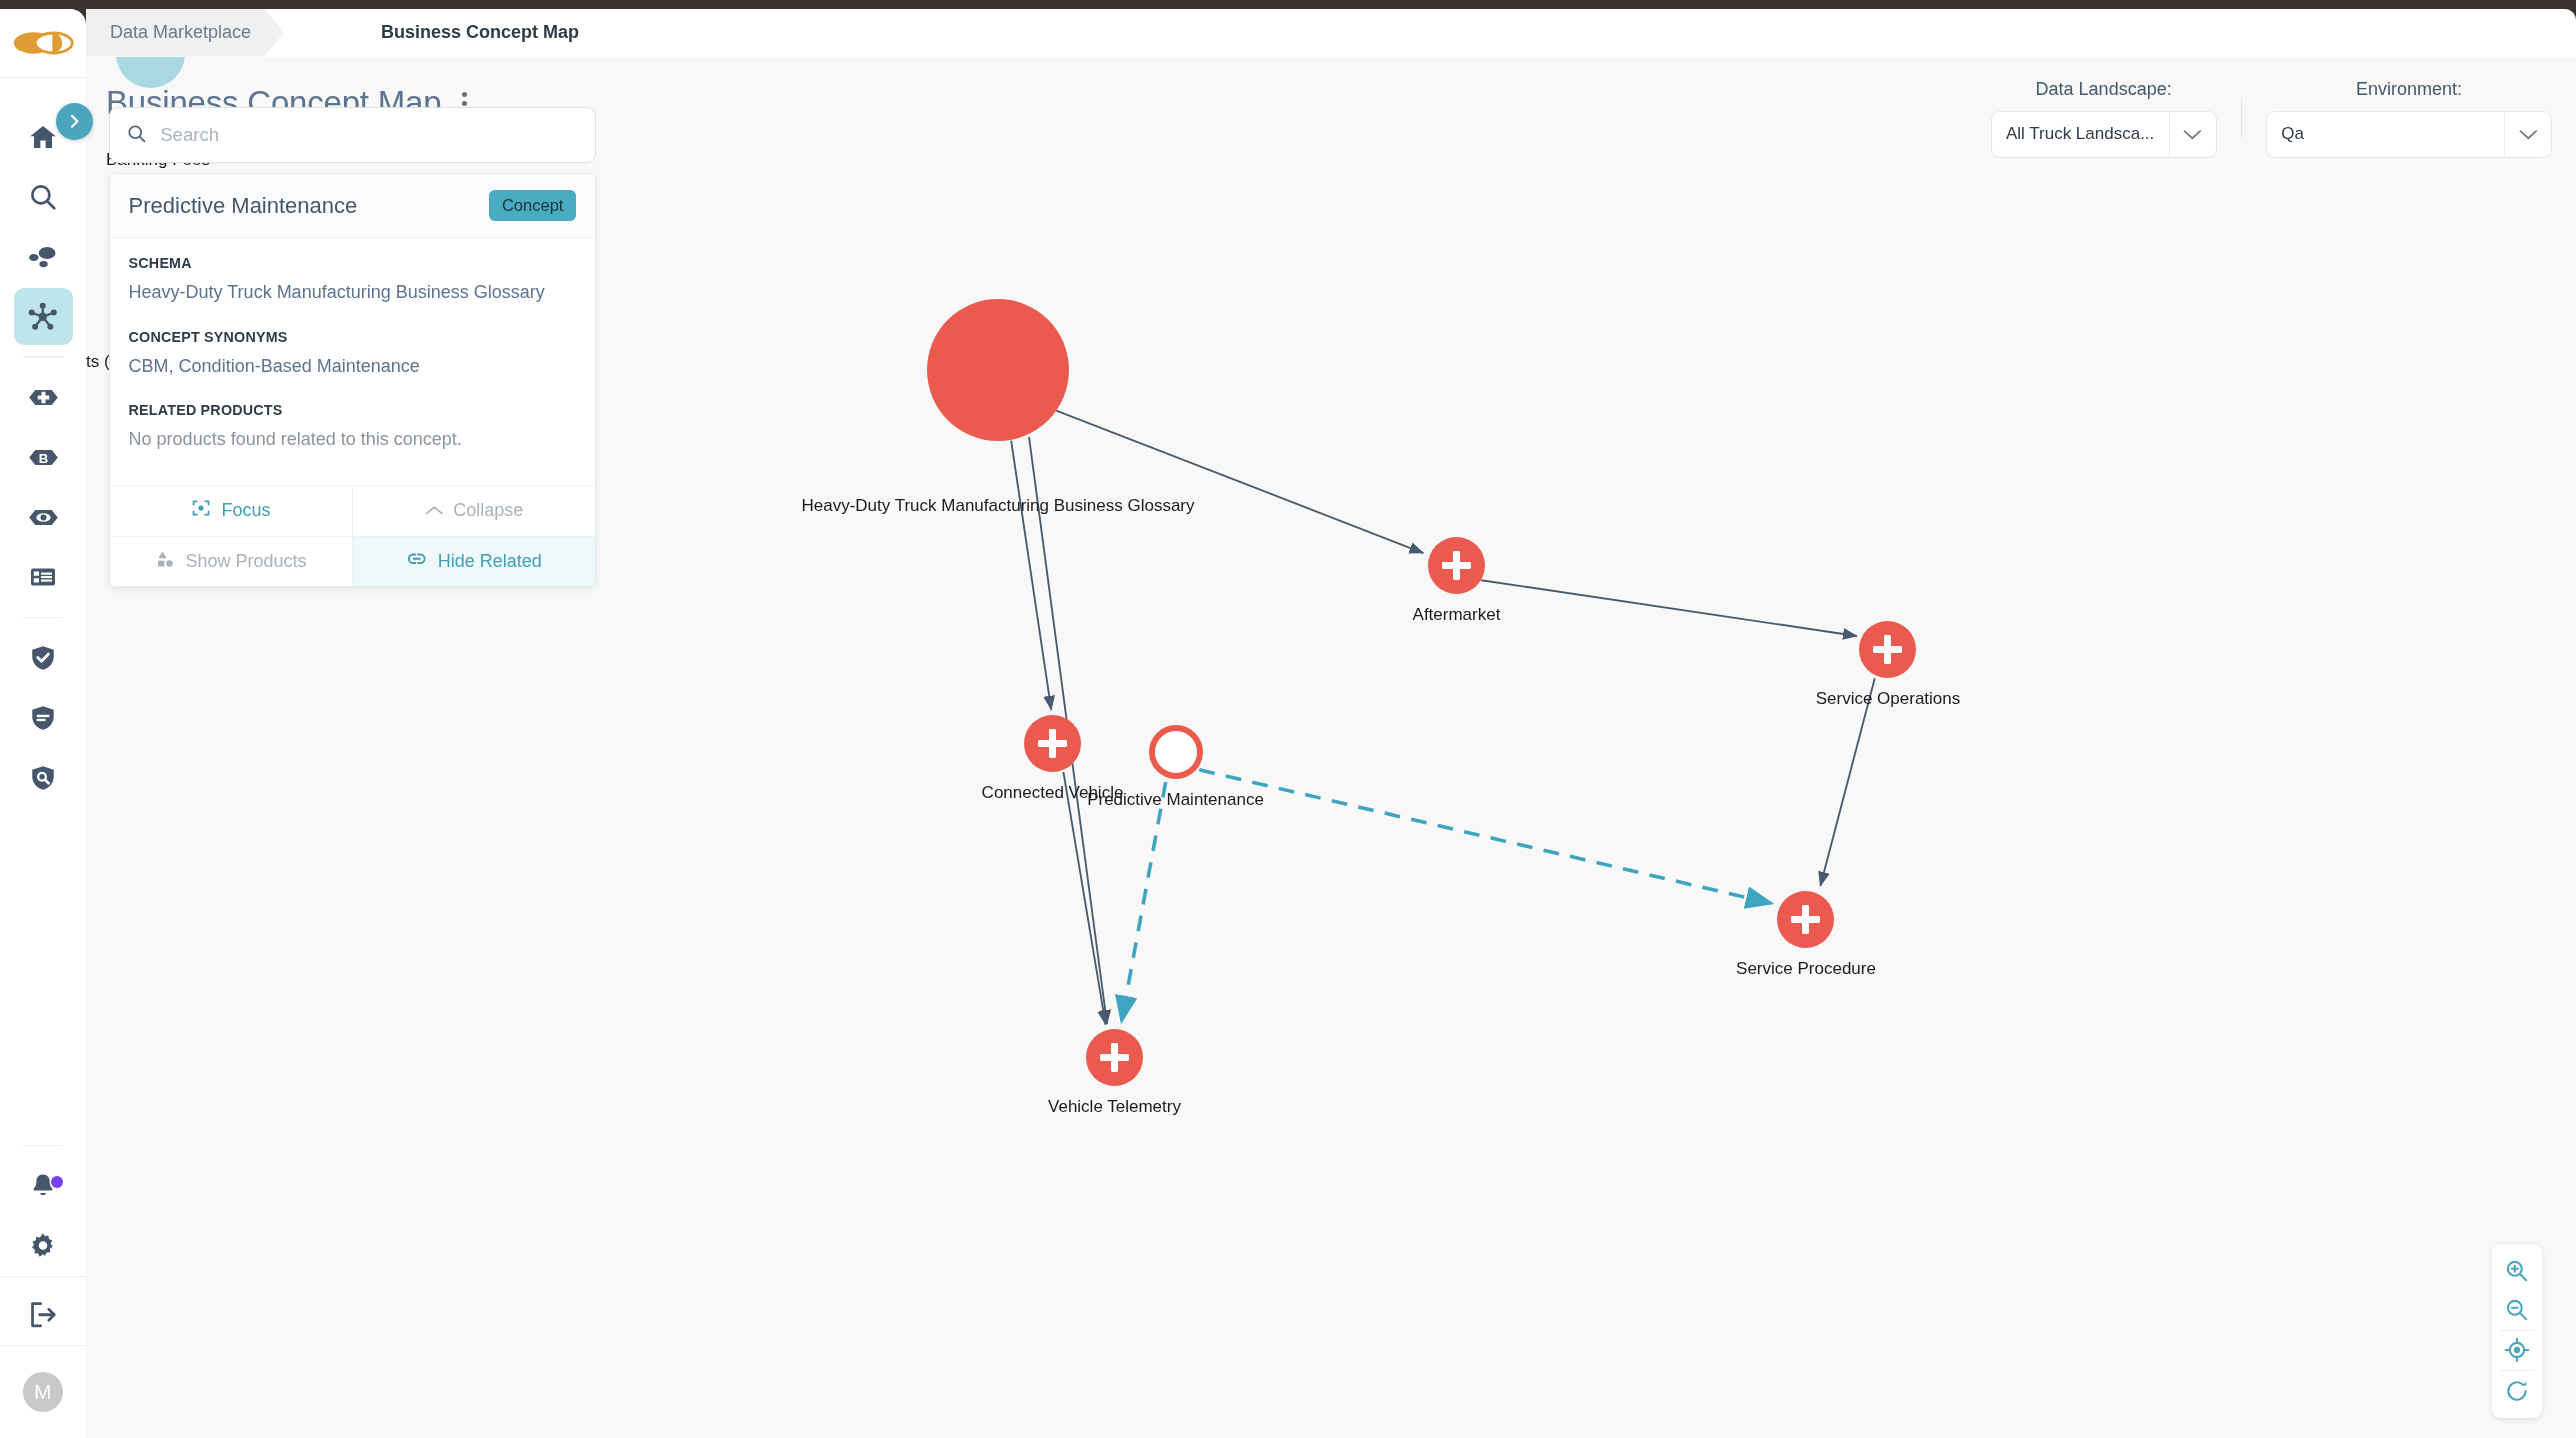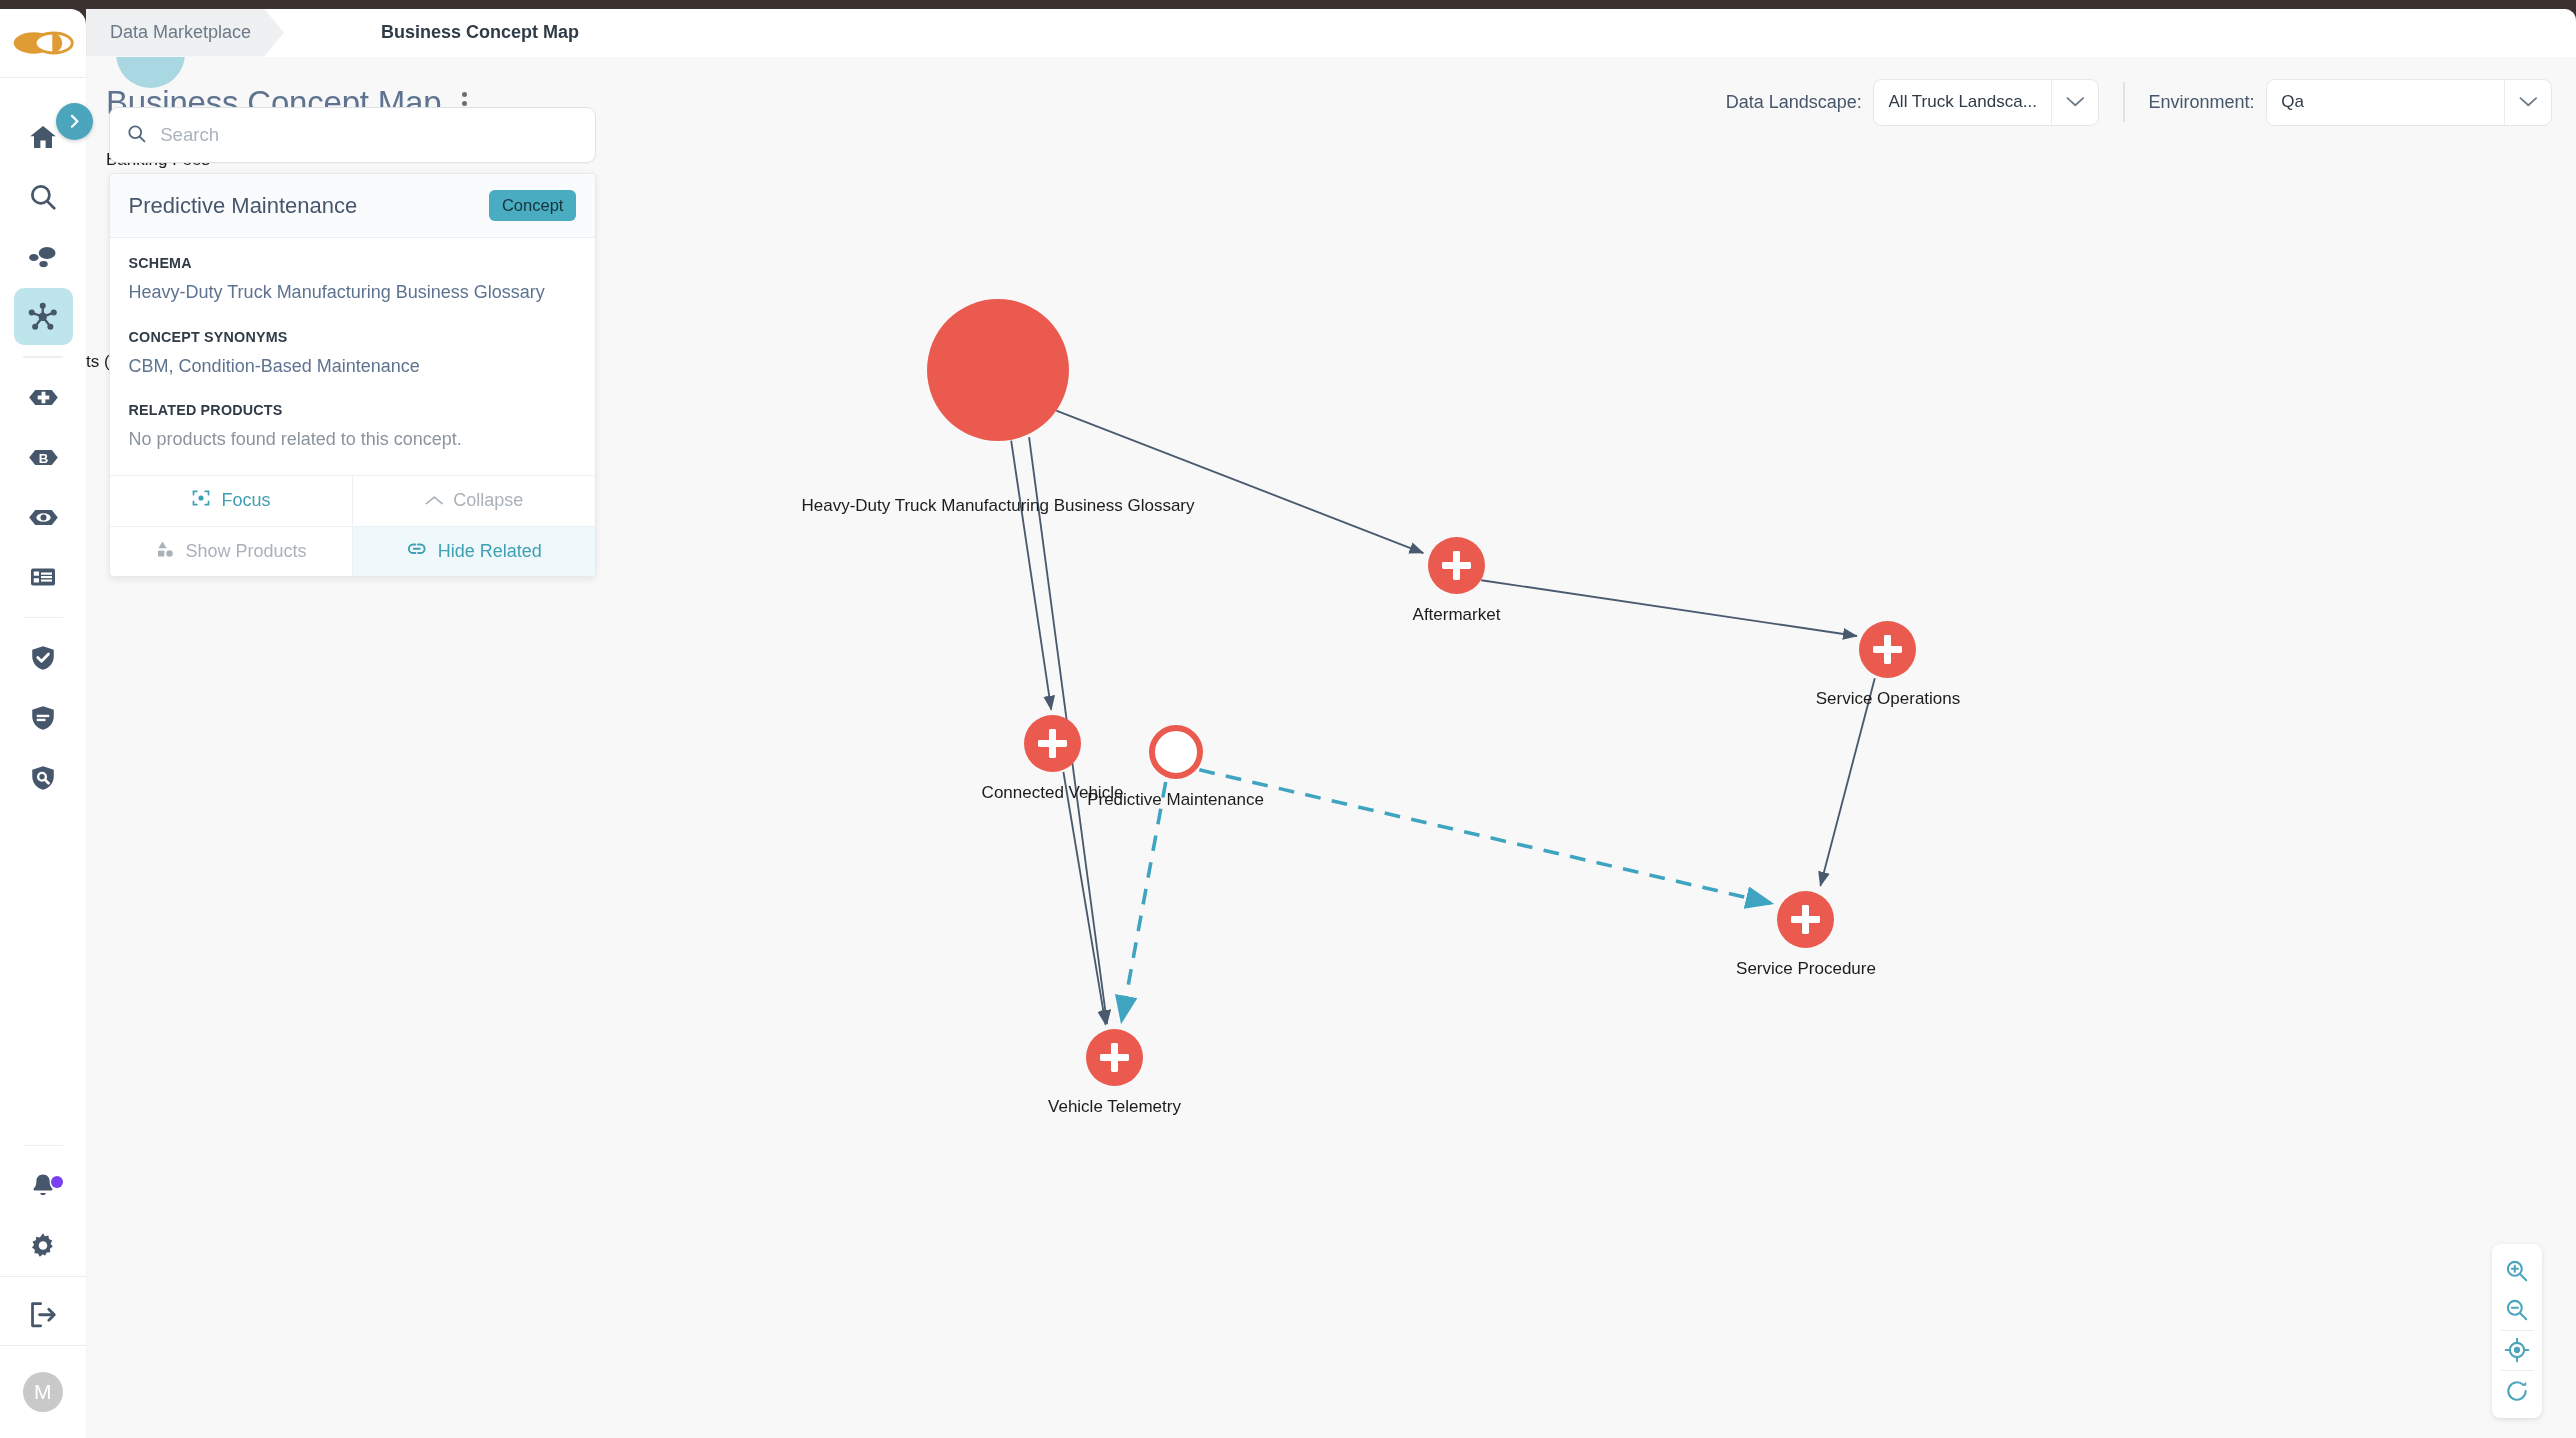--- a/index.html
+++ b/index.html
@@ -141,21 +141,21 @@
   }
   .kebab { display:flex; flex-direction:column; gap:3.6px; cursor:pointer; padding:4.3px 7.2px; }
   .kebab i { width:5px; height:5px; border-radius:50%; background:#6f6f6f; display:block; }
 
   
   .filters {
     position:absolute; right:24px; top:21.5px; z-index:16;
     display:flex; align-items:center; gap:0px;
     font-size:18px; color:#46566b;
   }
-  .filter-group { display:flex; align-items:center; gap:11.4px; }
+  .filter-group { display:flex; align-items:center; gap:11.4px;flex-direction:column; }
   .vsep { width:1.4px; height:40px; background:#dfe3e8; margin:0 24px; }
   .select {
     height:47px; min-width:215px;
     background:#fff; border:1.4px solid #e3e6ea; border-radius:8.6px;
     display:flex; align-items:center; justify-content:space-between;
     cursor:pointer;
   }
   .select-value { padding:0 14.3px; font-size:17px; color:#2f3b47; white-space:nowrap; }
   .select-caret {
     width:47px; height:100%; border-left:1.4px solid #e9ecef;
@@ -185,21 +185,21 @@
     padding:15.7px 18.6px;
     display:flex; align-items:center; justify-content:space-between; gap:10px;
   }
   .card-title { font-size:22px; color:#46566b; }
   .badge {
     background:#4aacc0; color:#16343c;
     font-size:16.5px; padding:6.4px 13px; border-radius:5.7px; white-space:nowrap;
   }
   .card-body { padding:17px 18.6px 7.2px 18.6px; }
   .sec { margin-bottom:24px; }
-  .sec:last-child { margin-bottom:16px; }
+  .sec:last-child { margin-bottom:26px; }
   .sec-label {
     font-size:14.3px; font-weight:bold; color:#2f3b47;
     letter-spacing:0.2px; margin-bottom:9.3px;
   }
   .sec-text { font-size:18px; color:#5d7390; line-height:1.34; }
   .sec-text.muted { color:#8b949c; }
   .card-actions { border-top:1.4px solid #edf0f2; }
   .act-row { display:flex; }
   .act {
     flex:1 1 0; height:50px;

